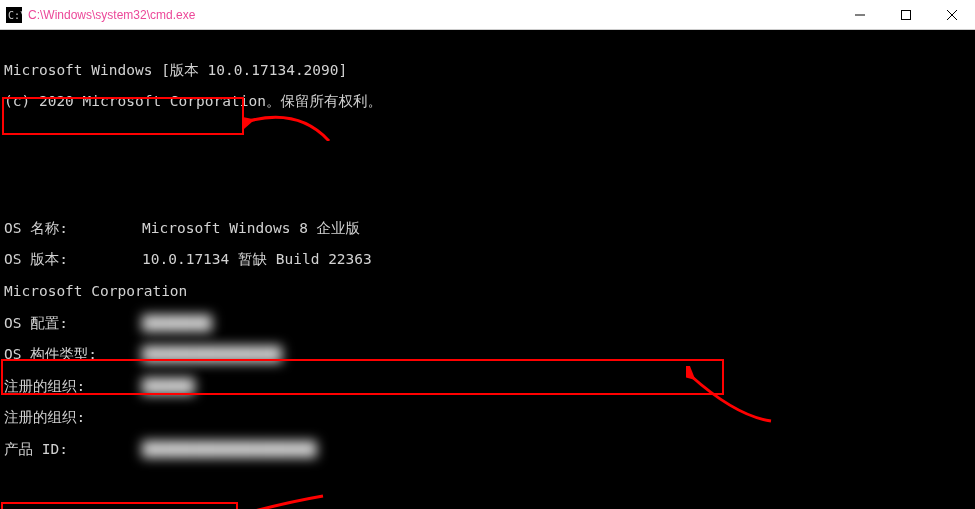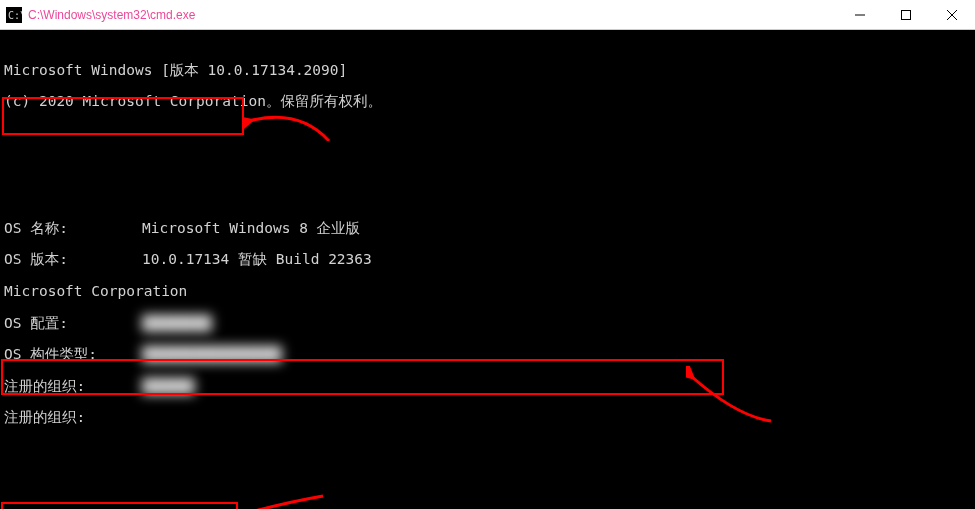--- a/index.html
+++ b/index.html
@@ -133,20 +133,21 @@
 <div class="line"> </div>
 <div class="line"> </div>
 <div class="line"> </div>
 <div class="kv"><span class="k">OS 名称:</span><span class="v">Microsoft Windows 8 企业版</span></div>
 <div class="kv"><span class="k">OS 版本:</span><span class="v">10.0.17134 暂缺 Build 22363</span></div>
 <div class="kv"><span class="v">Microsoft Corporation</span></div>
 <div class="kv"><span class="k">OS 配置:</span><span class="v blur">████████</span></div>
 <div class="kv"><span class="k">OS 构件类型:</span><span class="v blur">████████████████</span></div>
 <div class="kv"><span class="k">注册的组织:</span><span class="v blur">██████</span></div>
 <div class="kv"><span class="k">注册的组织:</span><span class="v"></span></div>
+<div class="kv"><span class="k">产品 ID:</span><span class="v blur">████████████████████</span></div>
 
 
 
 
 
 
 
 
 
 

